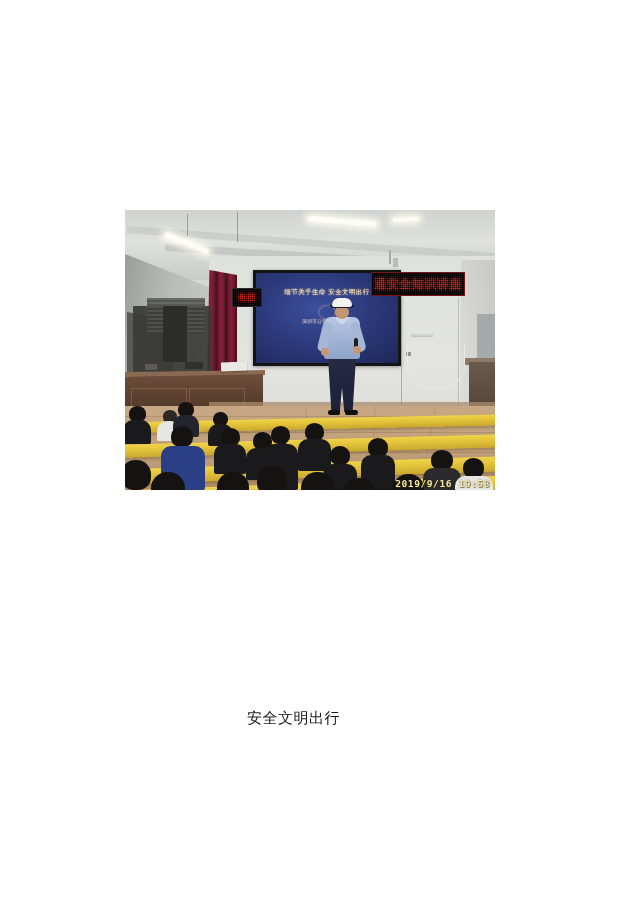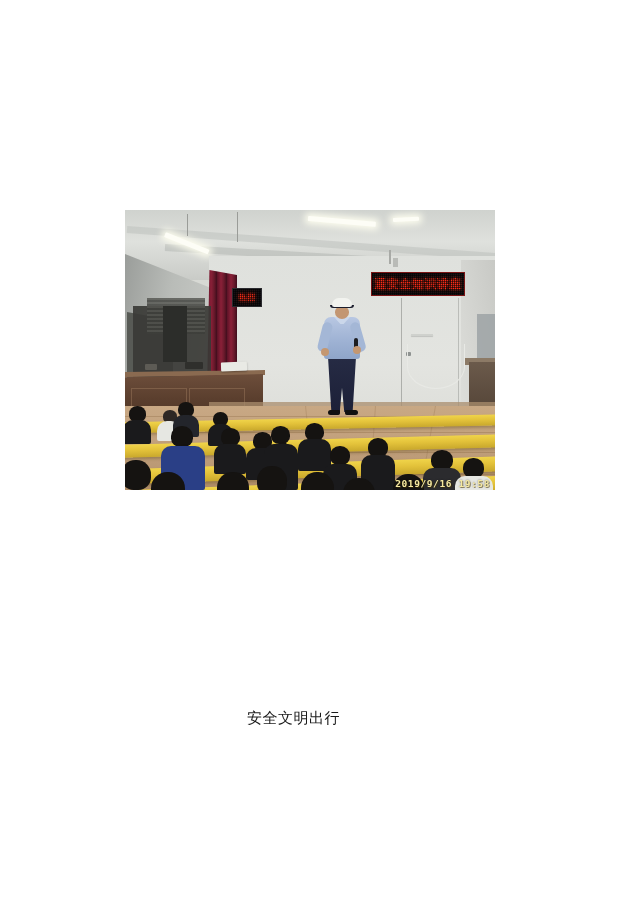--- a/index.html
+++ b/index.html
@@ -538,20 +538,28 @@
         </div>
         <div class="backwall"></div>
         <div class="rightwall"></div>
 
         <div class="curtain"></div>
 
         <div class="av-rack"></div>
         <div class="av-grille"></div>
         <div class="speaker-box"></div>
 
+        <div class="screen-frame">
+          <div class="screen-surface">
+            <div class="slide-title">细节关乎生命  安全文明出行</div>
+            <div class="slide-emblem"></div>
+            <div class="slide-sub">深圳市公安局交通警察</div>
+            <div class="slide-sub2">梁xx</div>
+          </div>
+        </div>
 
         <div class="led led-left">
           <span class="led-text">热烈</span>
         </div>
         <div class="led led-right">
           <span class="led-text">通安全知识讲座</span>
         </div>
 
         <div class="door"></div>
         <div class="door-rail"></div>

